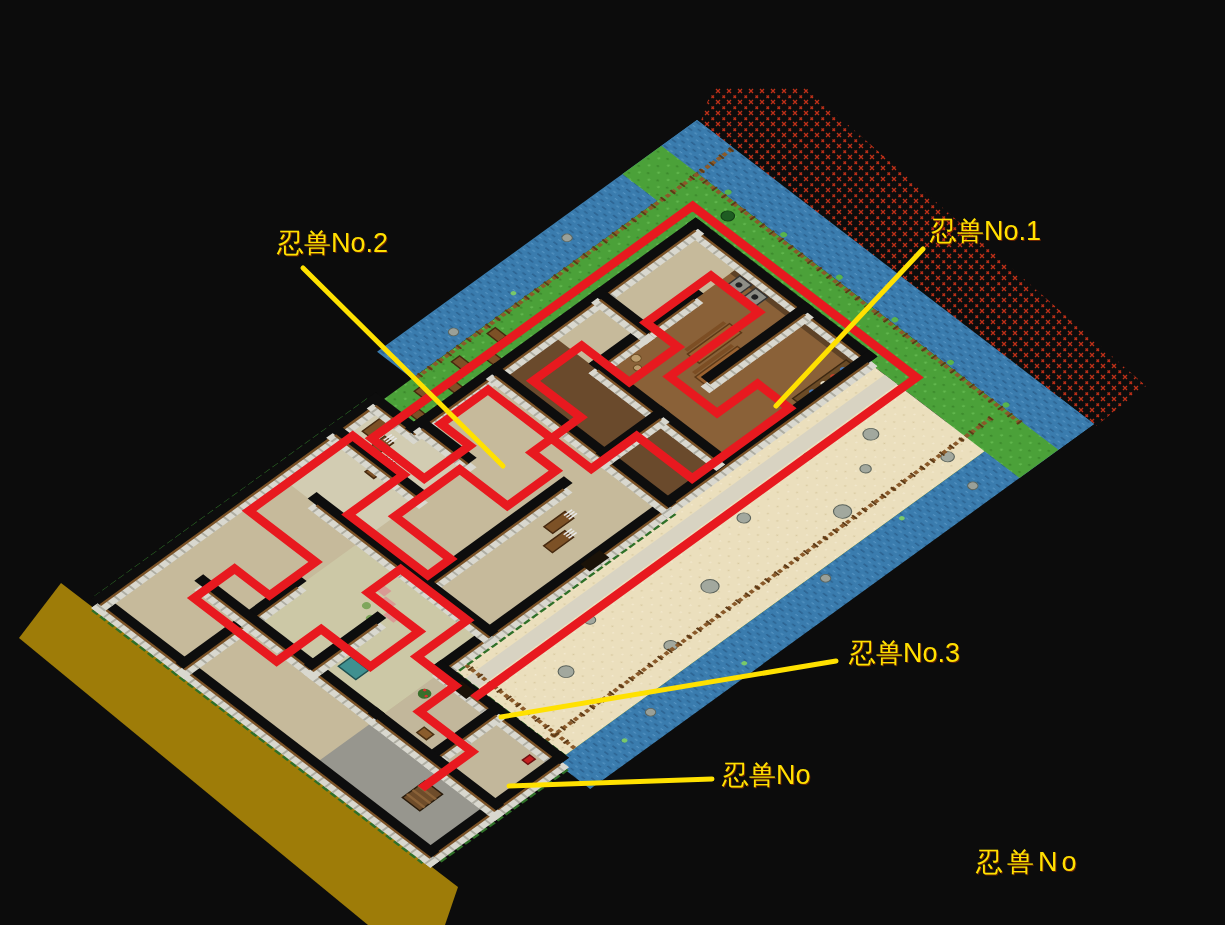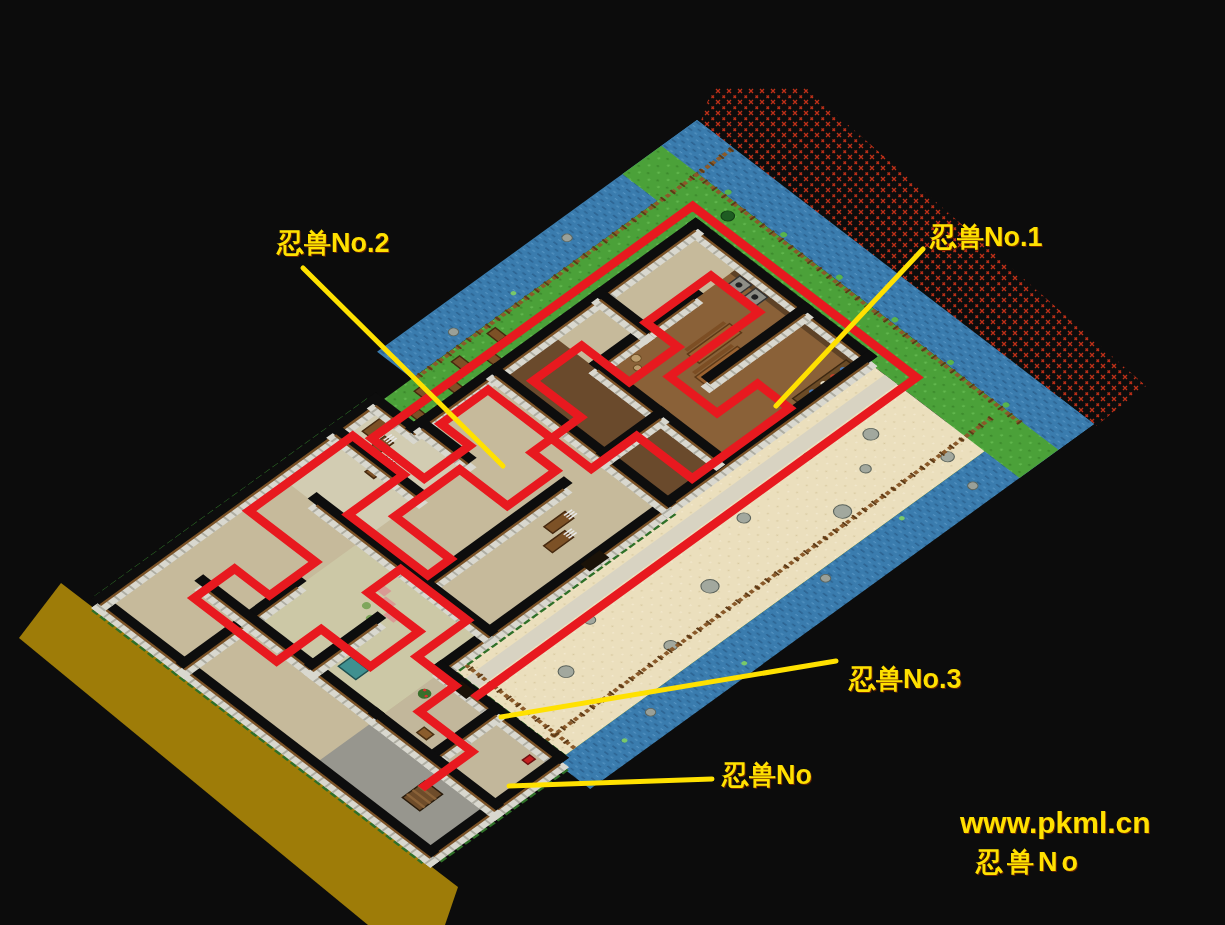--- a/index.html
+++ b/index.html
@@ -1,19 +1,19 @@
 <!DOCTYPE html>
 <html><head>
 <meta charset="utf-8">
 <style>
   html,body{margin:0;padding:0;background:#0c0c0c;}
   #stage{position:relative;width:1225px;height:925px;overflow:hidden;background:#0c0c0c;
          font-family:"Liberation Sans",sans-serif;}
   svg{position:absolute;left:0;top:0;}
-  .lbl{position:absolute;font-weight:bold;font-size:27px;line-height:1;
+  .lbl{position:absolute;font-weight:normal;font-size:27px;line-height:1;
        color:var(--ann,#ffe100);text-shadow:1px 1px 0 #6a2400;white-space:nowrap;}
   .lbl.url{font-size:30px;}
   .lbl.credit{font-size:27px;letter-spacing:4px;}
 </style>
 </head>
 <body>
 
 <div id="stage" style="--ann: #ffe100;">
 
 <svg width="1225" height="925" viewBox="0 0 1225 925">
@@ -263,19 +263,18 @@
 
   <g stroke="#ffe100" stroke-width="5" stroke-linecap="round" fill="none">
     <line x1="303" y1="268" x2="503" y2="466"></line>
     <line x1="923" y1="249" x2="776" y2="406"></line>
     <line x1="836" y1="661" x2="501" y2="717"></line>
     <line x1="509" y1="786" x2="712" y2="779"></line>
   </g>
 </svg>
 
 <div class="lbl" style="left:277px;top:230px;">忍兽No.2</div>
-<div class="lbl" style="left:930px;top:218px;margin-top:6px;">忍兽No.1</div>
-<div class="lbl" style="left:849px;top:640px;margin-top:26px;">忍兽No.3</div>
+<div class="lbl" style="left:930px;top:218px;">忍兽No.1</div>
+<div class="lbl" style="left:849px;top:640px;">忍兽No.3</div>
 <div class="lbl" style="left:722px;top:762px;">忍兽No</div>
-<div class="lbl url" style="left:960px;top:808px;">www.pkml.cn</div>
 <div class="lbl credit" style="left:976px;top:849px;">忍兽No</div>
 
 </div>
 
 </body></html>

